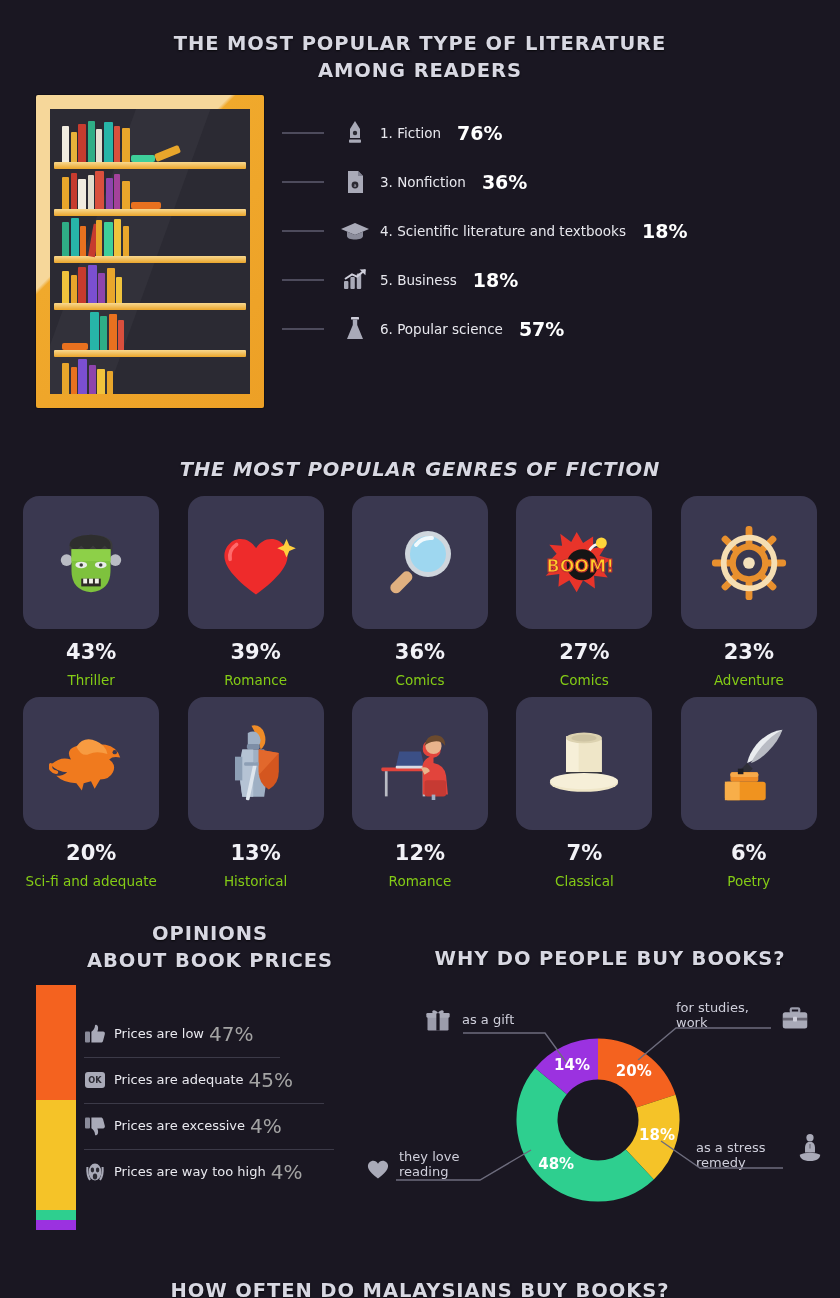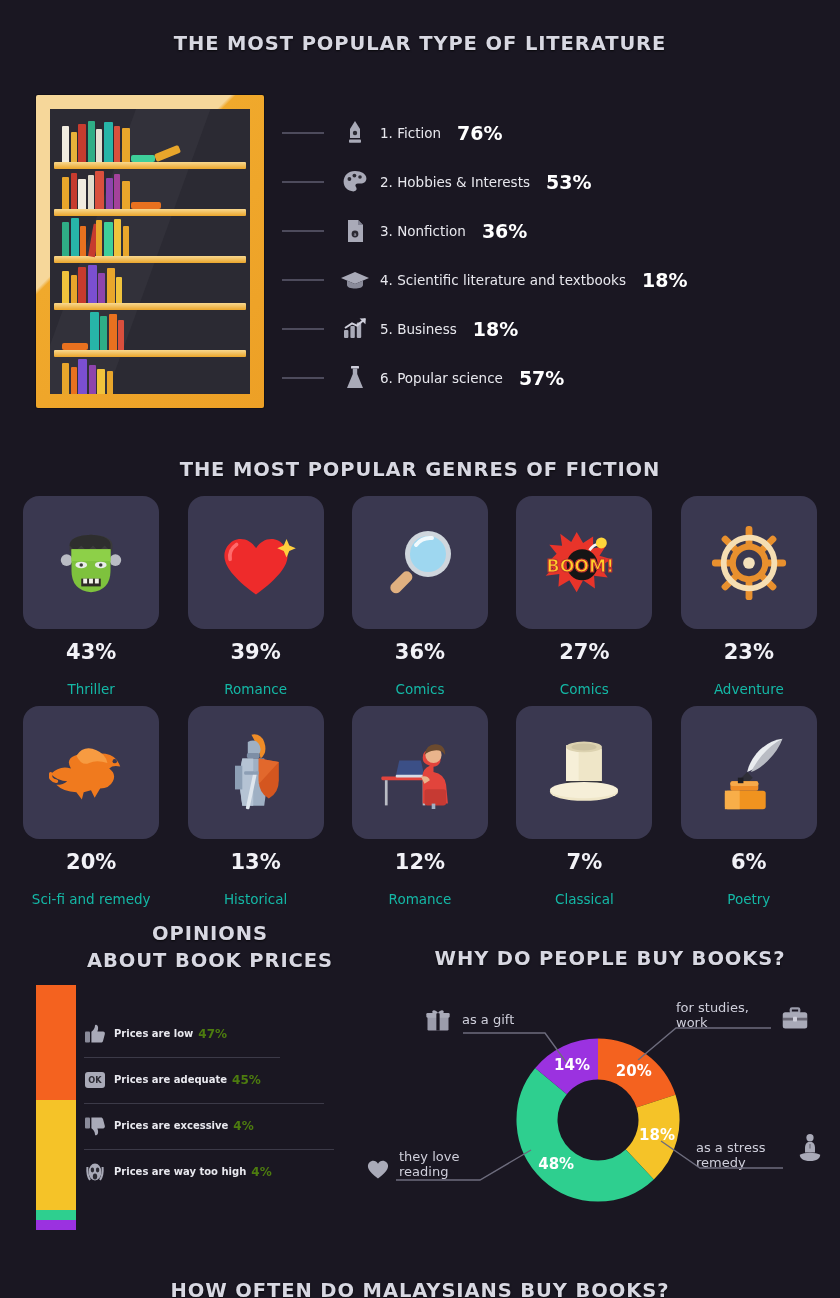--- a/index.html
+++ b/index.html
@@ -54,62 +54,63 @@
   .lit-row { position: relative; height: 49px; display: flex; align-items: center; }
   .lit-dash { width: 42px; height: 2px; background: #4d4b5c; flex: 0 0 42px; }
   .lit-ico {
     width: 42px; flex: 0 0 42px; display: flex; align-items: center; justify-content: center;
     margin-left: 10px; color: #a9aab8;
   }
   .lit-txt { color: #e8e8ee; font-size: 13.5px; margin-left: 4px; white-space: nowrap; }
   .lit-pct { color: #ffffff; font-weight: bold; font-size: 19px; margin-left: 16px; }
 
   
-  #sec2-title { position: absolute; left: 120px; top: 456px; width: 600px; }
+  #sec2-title { position: absolute; left: 120px; top: 456px; width: 600px; font-style: italic; }
   #genre-grid {
     position: absolute; left: 22px; top: 496px; width: 796px;
     display: grid; grid-template-columns: repeat(5, 1fr); column-gap: 26px; row-gap: 9px;
   }
   .gcell { display: flex; flex-direction: column; align-items: center; justify-content: center; }
   .gtile {
     width: 136px; height: 133px; border-radius: 16px; background: #3a3850;
     display: flex; align-items: center; justify-content: center;
   }
   .gpct { color: #f2f2f7; font-weight: bold; font-size: 21px; margin-top: 11px; }
-  .glab { color: #14b8a6; font-size: 13.5px; margin-top: 17px; text-align: center; }
+  .glab { color: #84cc16; font-size: 13.5px; margin-top: 8px; text-align: center; }
 
   
   #sec3-title { position: absolute; left: 30px; top: 920px; width: 360px; }
   #price-bar { position: absolute; left: 36px; top: 985px; width: 40px; height: 245px; }
   .pseg { width: 100%; }
   #price-rows { position: absolute; left: 84px; top: 1012px; width: 290px; }
   .prow { position: relative; padding: 6px 0 9px 0; display: flex; align-items: center; }
   .prow .rule { position: absolute; left: 0; bottom: 0; height: 1px; background: #3c3a48; }
   .pico { width: 24px; flex: 0 0 24px; color: #8b5cf6; display: flex; align-items: flex-start; }
-  .ptxt { color: #e9e9ef; font-size: 10px; margin-left: 6px; white-space: nowrap; font-weight: bold; }
-  .ppct { color: #4d7c0f; font-weight: bold; font-size: 12px; margin-left: 5px; }
+  .ptxt { color: #e9e9ef; font-size: 13px; margin-left: 6px; white-space: nowrap; }
+  .ppct { color: #a3a3a3; font-weight: normal; font-size: 20px; margin-left: 5px; }
 
   
   #sec4-title { position: absolute; left: 400px; top: 945px; width: 420px; }
   #donut { position: absolute; left: 516px; top: 1038px; width: 164px; height: 164px; }
   .dlabel { position: absolute; color: #ffffff; font-weight: bold; font-size: 15px; }
   .callout { position: absolute; color: #cfcfdb; font-size: 13px; line-height: 15px; }
   .c-ico { position: absolute; color: #9b9cab; }
   .leader { position: absolute; }
 
   
   #sec5-title { position: absolute; left: 120px; top: 1277px; width: 600px; }
 </style>
 </head>
 <body>
 
 <div class="page">
 
   <div id="sec1-title" class="section-title">
       <div>THE MOST POPULAR TYPE OF LITERATURE</div>
+      <div>AMONG READERS</div>
     </div>
 
   <div id="shelf-wrap">
     <div class="shelf-frame">
       <div class="shelf-inner">
         <div class="shelf-gloss"></div>
         <div id="shelf-books">
             <div class="shelf-board" style="top: 53px;"></div>
             <div class="bk" style="left: 12px; width: 7px; height: 36px; background: rgb(241, 236, 224); bottom: auto; position: absolute; top: 17px;"></div>
             <div class="bk" style="left: 20.5px; width: 6px; height: 30px; background: rgb(232, 178, 58); bottom: auto; position: absolute; top: 23px;"></div>
@@ -174,33 +175,20 @@
             <circle cx="11" cy="13" r="2.2" fill="#2b2a33"></circle>
             <rect x="5" y="19.5" width="12" height="3.2" rx="0.8" fill="#a9aab8"></rect>
           </svg>
         </div>
         <div class="lit-txt">1. Fiction</div>
         <div class="lit-pct">76%</div>
       </div>
       <div class="lit-row">
         <div class="lit-dash"></div>
         <div class="lit-ico">
-          <svg width="26" height="26" viewBox="0 0 26 26">
-            <path d="M13 2 C6.4 2 1.6 6.6 1.6 12.6 C1.6 18.4 6 22.4 11.4 22.4 C13.6 22.4 14.6 21 14.6 19.8 C14.6 18.4 13.4 17.8 13.4 16.6 C13.4 15.4 14.4 14.6 15.8 14.6 L18.4 14.6 C22 14.6 24.4 12.4 24.4 9.4 C24.4 5.2 19.4 2 13 2 Z" fill="#a9aab8"></path>
-            <circle cx="7.4" cy="10" r="1.9" fill="#2b2a33"></circle>
-            <circle cx="12.4" cy="6.6" r="1.9" fill="#2b2a33"></circle>
-            <circle cx="18" cy="8" r="1.8" fill="#2b2a33"></circle>
-          </svg>
-        </div>
-        <div class="lit-txt">2. Hobbies &amp; Interests</div>
-        <div class="lit-pct">53%</div>
-      </div>
-      <div class="lit-row">
-        <div class="lit-dash"></div>
-        <div class="lit-ico">
           <svg width="22" height="26" viewBox="0 0 22 26">
             <path d="M4 2 L14 2 L19 7 L19 24 L4 24 Z" fill="#a9aab8"></path>
             <path d="M14 2 L14 7 L19 7 Z" fill="#7f8090"></path>
             <circle cx="11" cy="16" r="3.4" fill="#2b2a33"></circle>
             <text x="11" y="18.2" font-size="5" fill="#a9aab8" text-anchor="middle" font-family="DejaVu Sans">a</text>
           </svg>
         </div>
         <div class="lit-txt">3. Nonfiction</div>
         <div class="lit-pct">36%</div>
       </div>
@@ -325,21 +313,21 @@
       <div class="gcell">
         <div class="gtile">
           <svg width="84" height="64" viewBox="0 0 92 70">
             <path d="M2 36 q10 -10 22 -6 q-6 -10 4 -14 q10 -4 18 4 q6 -8 16 -6 q12 2 16 14 q-8 -2 -12 2 q8 6 4 14 q-4 8 -14 8 l-6 10 l-4 -8 l-8 2 l-2 8 l-6 -8 q-14 0 -22 -8 q8 0 12 -4 q-10 0 -18 -8 Z" fill="#f07a1e"></path>
             <path d="M30 16 q8 -12 22 -6 q10 4 12 14 q-12 -4 -20 0 q-8 4 -14 -8 Z" fill="#f79b41"></path>
             <circle cx="72" cy="22" r="2.4" fill="#3a3850"></circle>
             <path d="M2 36 q-2 6 6 8" stroke="#f07a1e" stroke-width="4" fill="none" stroke-linecap="round"></path>
           </svg>
         </div>
         <div class="gpct">20%</div>
-        <div class="glab">Sci-fi and remedy</div>
+        <div class="glab">Sci-fi and adequate</div>
       </div>
       <div class="gcell">
         <div class="gtile">
           <svg width="64" height="84" viewBox="0 0 70 92">
             <path d="M30 4 q10 -2 14 8 q4 12 -4 18 q-2 -12 -10 -26 Z" fill="#ef8c27"></path>
             <path d="M26 12 q8 -4 12 2 q4 6 0 12 l-12 0 Z" fill="#9fb0c4"></path>
             <rect x="25" y="24" width="14" height="6" rx="2" fill="#7d8ea6"></rect>
             <path d="M20 30 l24 0 l4 22 l-4 30 l-24 0 l-4 -30 Z" fill="#9fb0c4"></path>
             <path d="M20 30 l12 0 l0 52 l-12 0 l-4 -30 Z" fill="#b5c3d4"></path>
             <path d="M12 38 l8 0 l0 26 l-8 0 Z" fill="#8d9fb5"></path>

